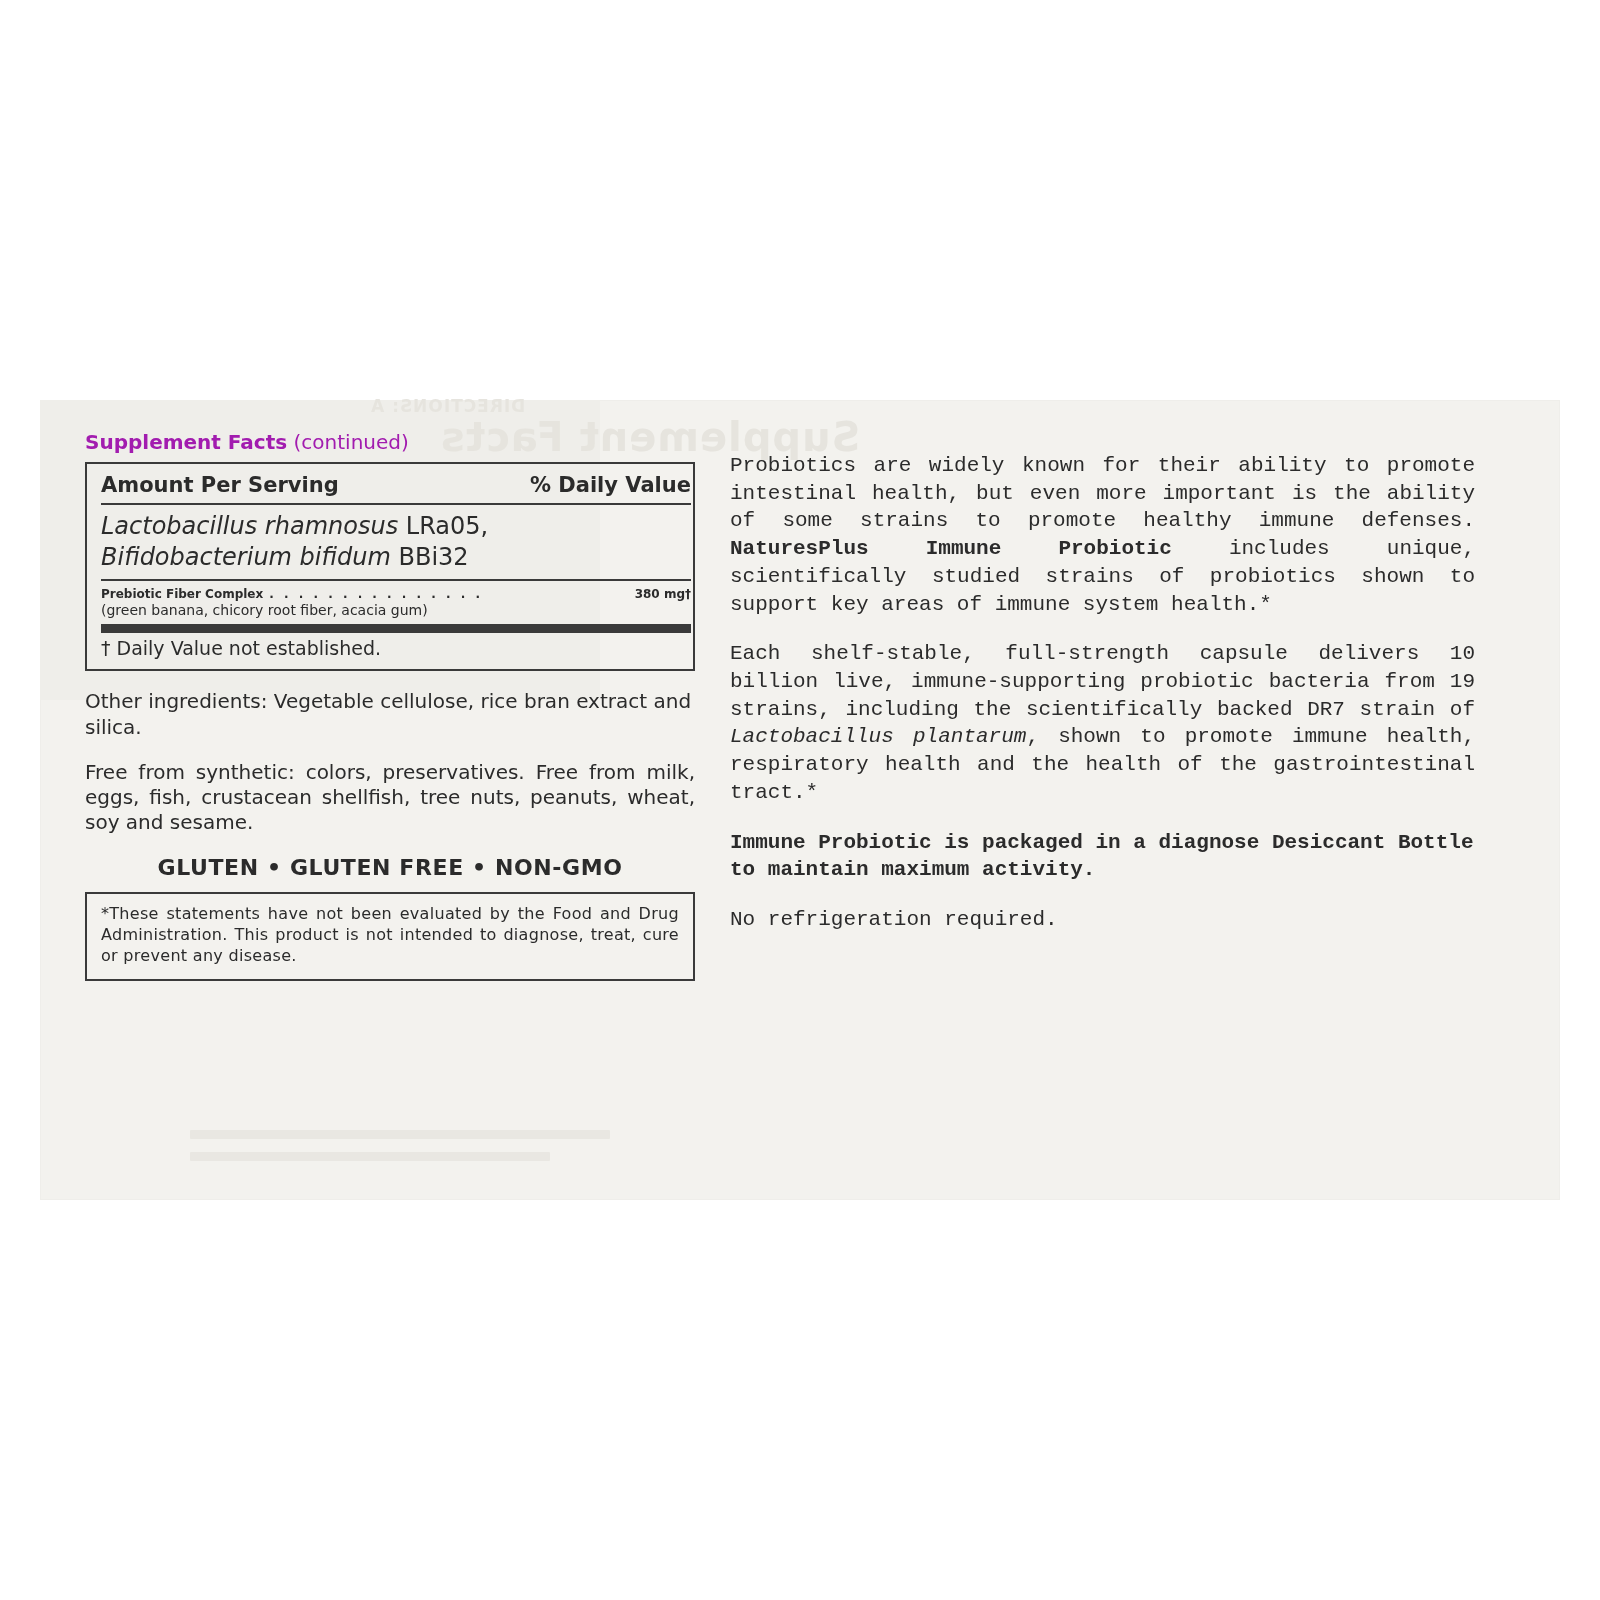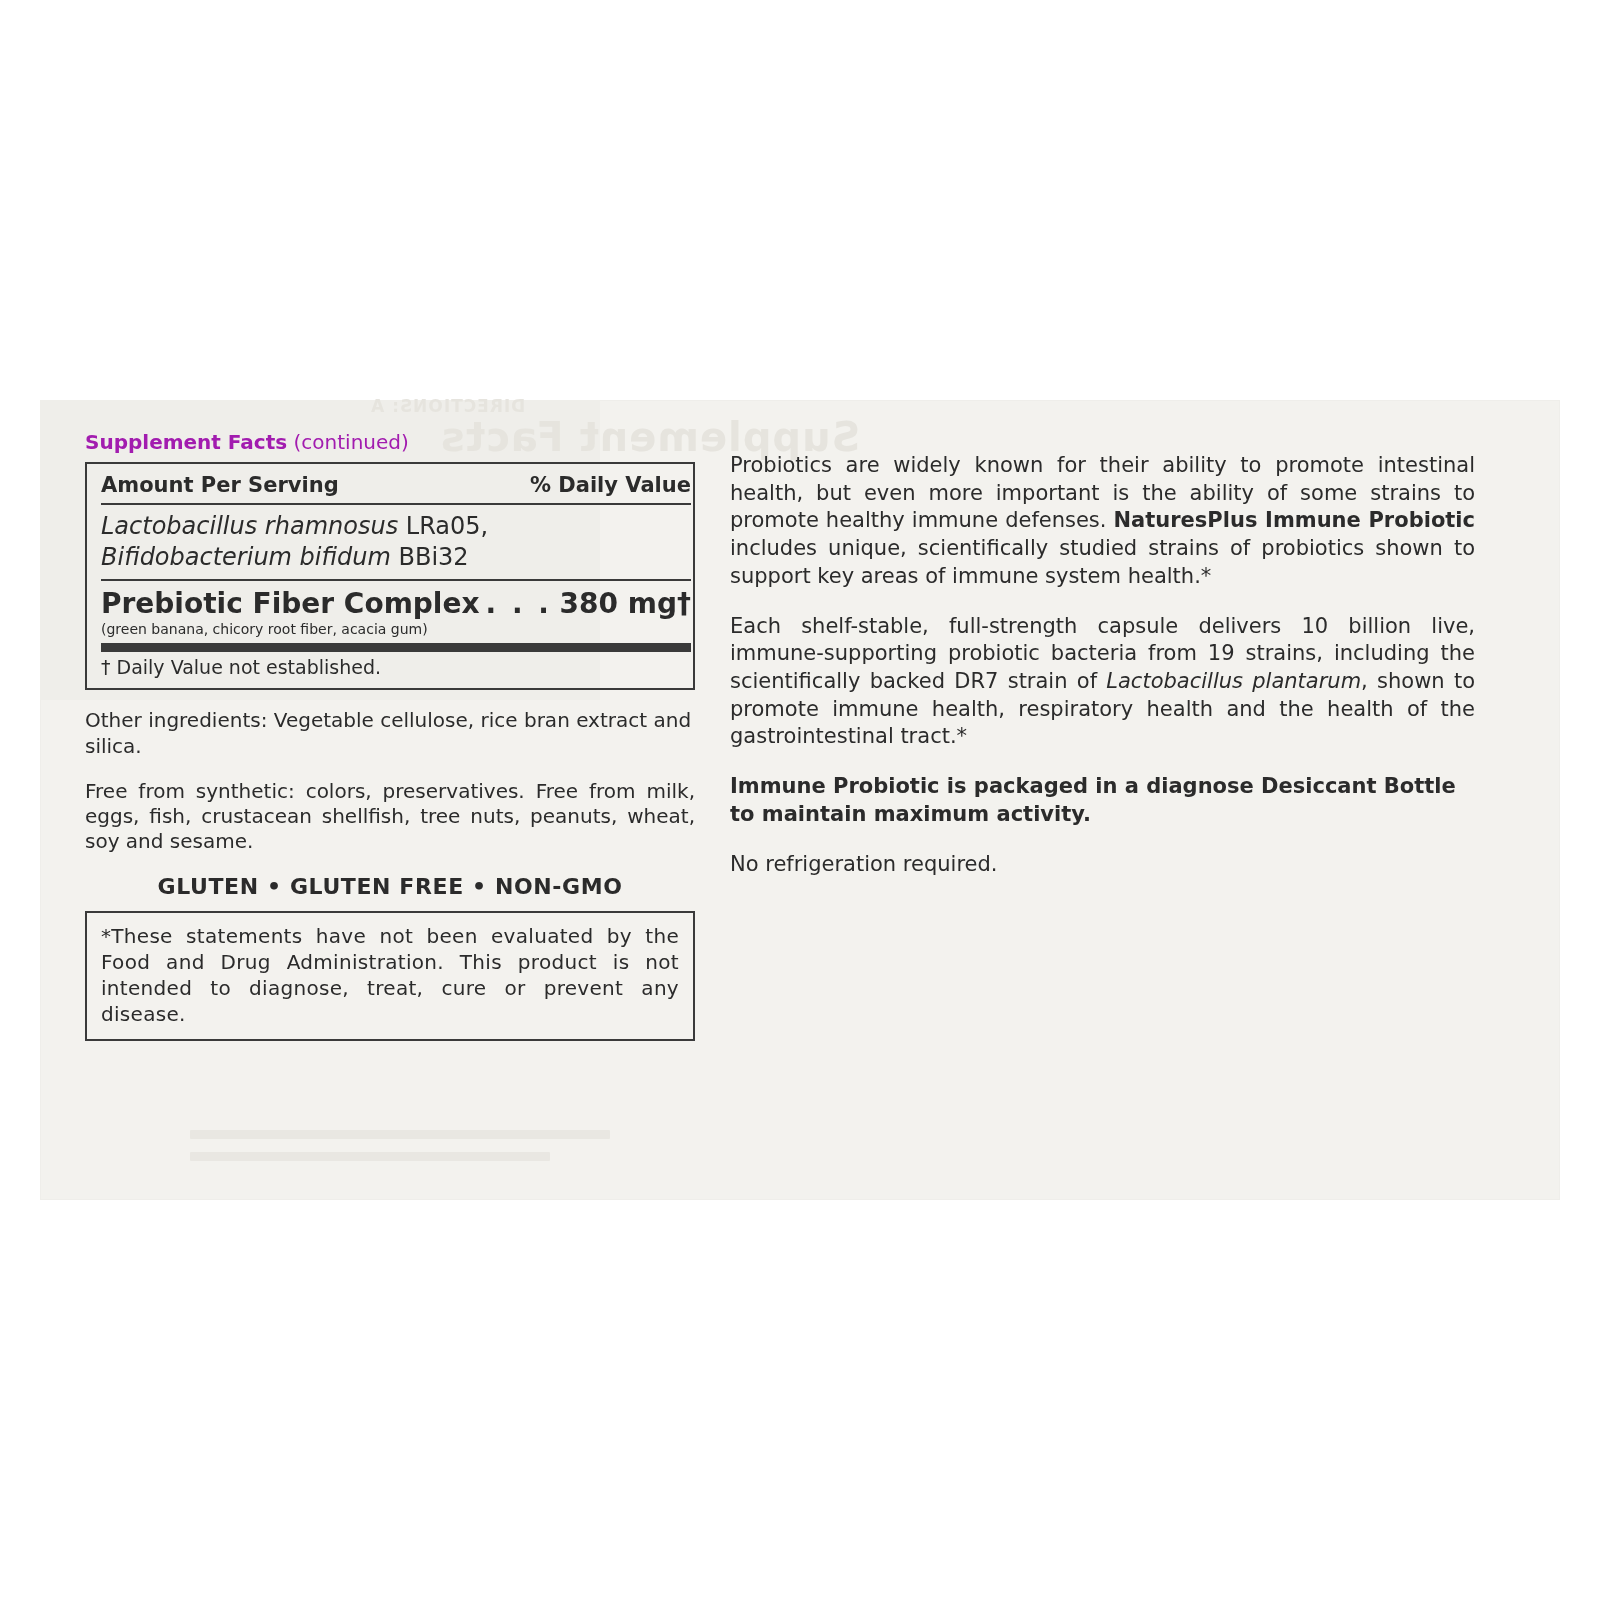--- a/index.html
+++ b/index.html
@@ -112,21 +112,21 @@
   .strain-line {
     font-style: italic;
     font-size: 24px;
     line-height: 1.28;
     color: #2b2b2b;
   }
   .strain-line .roman {
     font-style: normal;
   }
   .fiber-row {
-    font-size: 28px;
+    font-size: 12px;
     display: flex;
     align-items: baseline;
     white-space: nowrap;
   }
   .fiber-row .name {
     font-weight: bold;
   }
   .dots {
     flex: 1;
     margin: 0 6px;
@@ -163,33 +163,34 @@
     margin-top: 16px;
     color: #2b2b2b;
   }
   .disclaimer-box {
     border: 2px solid #3a3a3a;
     margin-top: 12px;
     padding: 10px 14px 12px 14px;
   }
   .disclaimer-box p {
     margin: 0;
-    font-size: 20px;
+    font-size: 16px;
     line-height: 1.3;
     letter-spacing: 0.3px;
     text-align: justify;
     font-weight: 500;
   }
 
   
   .col-right {
     position: absolute;
     left: 690px;
     top: 52px;
     width: 745px;
+    font-family: Liberation Mono, monospace;
   }
   .col-right p {
     margin: 0 0 22px 0;
     font-size: 21px;
     line-height: 1.32;
     text-align: justify;
     color: #2b2b2b;
   }
   .col-right p.last {
     margin-bottom: 0;

